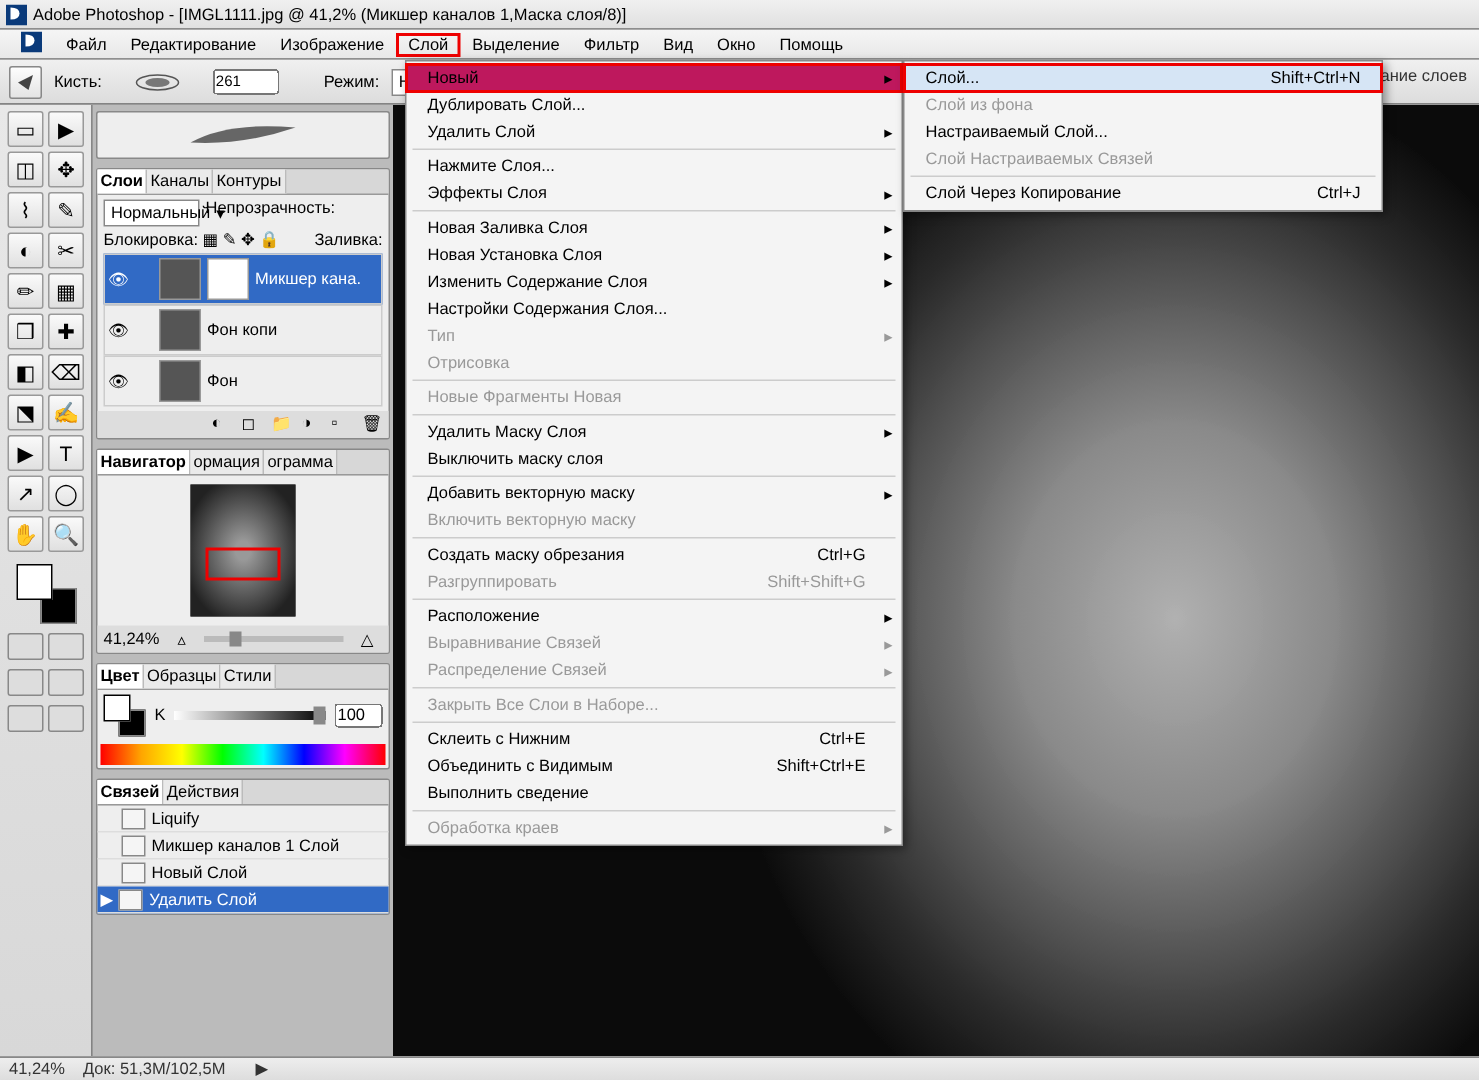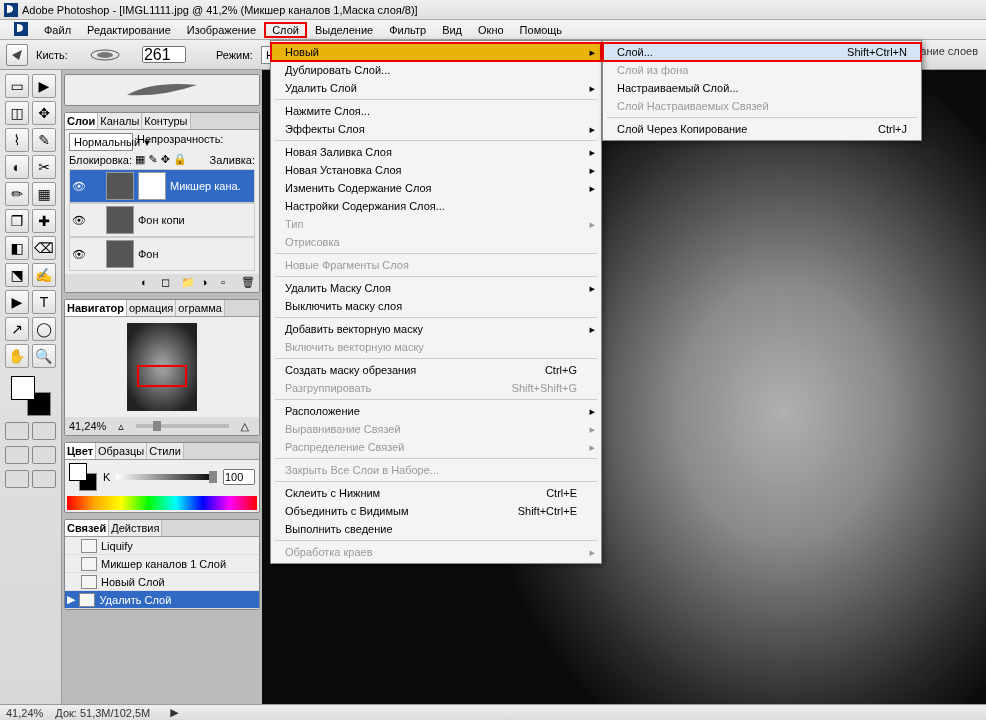--- a/index.html
+++ b/index.html
@@ -5,21 +5,21 @@
 * { margin:0; padding:0; box-sizing:border-box; font-family:Tahoma,Arial,sans-serif; font-size:11px; }
 body { width:986px; height:720px; background:#000; overflow:hidden; position:relative; }
 
 .titlebar { height:20px; background:linear-gradient(#f0f0f0,#e0e0e0); display:flex; align-items:center; padding:0 4px; border-bottom:1px solid #aaa; }
 .titlebar .ps-icon { width:14px; height:14px; margin-right:4px; }
 .menubar { height:20px; background:linear-gradient(#f5f5f5,#e8e8e8); display:flex; align-items:center; padding:0 6px; border-bottom:1px solid #aaa; }
 .menubar span { padding:2px 8px; cursor:default; }
 .menubar .hot { border:2px solid #e00; padding:0 6px; }
 
 .optbar { height:30px; background:linear-gradient(#f0f0f0,#dcdcdc); display:flex; align-items:center; padding:0 6px; gap:8px; border-bottom:1px solid #999; font-size:11px; }
-.optbar input { width:44px; height:17px; font-size:16px; }
+.optbar input { width:44px; height:17px; font-size:10px; }
 .small-btn { width:22px; height:22px; border:1px solid #888; background:linear-gradient(#fdfdfd,#e4e4e4); border-radius:2px; display:flex; align-items:center; justify-content:center; }
 
 .workspace { position:absolute; top:70px; left:0; right:0; bottom:16px; display:flex; }
 
 .toolbox { width:62px; background:linear-gradient(#e8e8e8,#d8d8d8); border-right:1px solid #999; display:flex; flex-direction:column; align-items:center; padding-top:4px; position:relative; }
 .tool-grid { display:grid; grid-template-columns:24px 24px; gap:3px; }
 .tool { width:24px; height:24px; border:1px solid #999; background:linear-gradient(#fafafa,#e0e0e0); border-radius:2px; display:flex; align-items:center; justify-content:center; font-size:14px; }
 .swatch-area { margin-top:8px; width:40px; height:40px; position:relative; }
 .swatch-fg { position:absolute; width:24px; height:24px; background:#fff; border:1px solid #000; top:0; left:0; }
 .swatch-bg { position:absolute; width:24px; height:24px; background:#000; border:1px solid #888; bottom:0; right:0; }
@@ -51,21 +51,21 @@
 
 .canvas { flex:1; background:#000; position:relative; overflow:hidden; }
 .canvas-img { position:absolute; left:0; top:0; right:0; bottom:0; background:
   radial-gradient(42% 58% at 72% 54%,#b0aeac 0%,#8b8985 35%,#5a5854 60%,#2e2d2b 82%,#111 100%);
   filter:contrast(1.05) grayscale(1);
 }
 
 .layer-menu { position:absolute; top:40px; left:270px; width:332px; background:#f4f4f4; border:1px solid #888; box-shadow:2px 2px 6px rgba(0,0,0,.4); padding:2px 0; z-index:10; }
 .layer-menu .item { display:flex; align-items:center; padding:3px 18px 3px 14px; cursor:default; position:relative; }
 .layer-menu .item.disabled { color:#999; }
-.layer-menu .item.hot { outline:2px solid #e00; outline-offset:-1px; background:#eab308; }
+.layer-menu .item.hot { outline:2px solid #e00; outline-offset:-1px; background:#be185d; }
 .layer-menu .item .arrow { position:absolute; right:6px; }
 .layer-menu .item .short { position:absolute; right:24px; }
 .layer-menu .sep { height:1px; background:#ccc; margin:2px 4px; }
 
 .sub-menu { position:absolute; top:40px; left:602px; width:320px; background:#f4f4f4; border:1px solid #888; box-shadow:2px 2px 6px rgba(0,0,0,.4); padding:2px 0; z-index:11; }
 .sub-menu .item { display:flex; align-items:center; padding:3px 18px 3px 14px; position:relative; }
 .sub-menu .item.hot { outline:2px solid #e00; outline-offset:-1px; background:#fff; }
 .sub-menu .item.hl { background:#d6e5f5; }
 .sub-menu .item.disabled { color:#999; }
 .sub-menu .item .short { position:absolute; right:14px; }
@@ -354,21 +354,21 @@
     </div>
     <div class="item disabled">
       <span>Тип</span>
       <span class="arrow">▸</span>
     </div>
     <div class="item disabled">
       <span>Отрисовка</span>
     </div>
     <div class="sep"></div>
     <div class="item disabled">
-      <span>Новые Фрагменты Слоя</span>
+      <span>Новые Фрагменты Новая</span>
     </div>
     <div class="sep"></div>
     <div class="item">
       <span>Удалить Маску Слоя</span>
       <span class="arrow">▸</span>
     </div>
     <div class="item">
       <span>Выключить маску слоя</span>
     </div>
     <div class="sep"></div>

